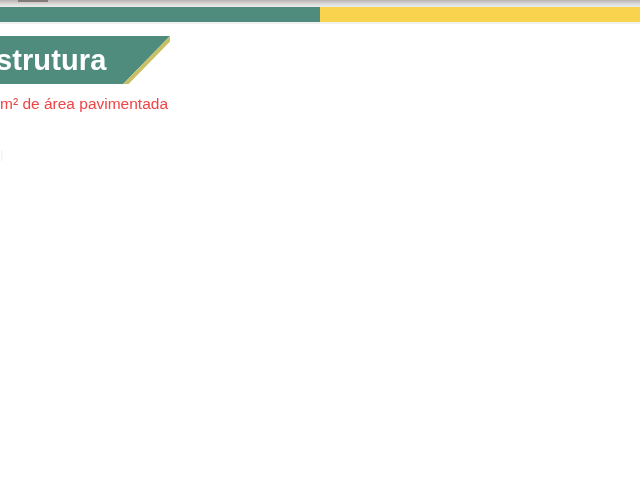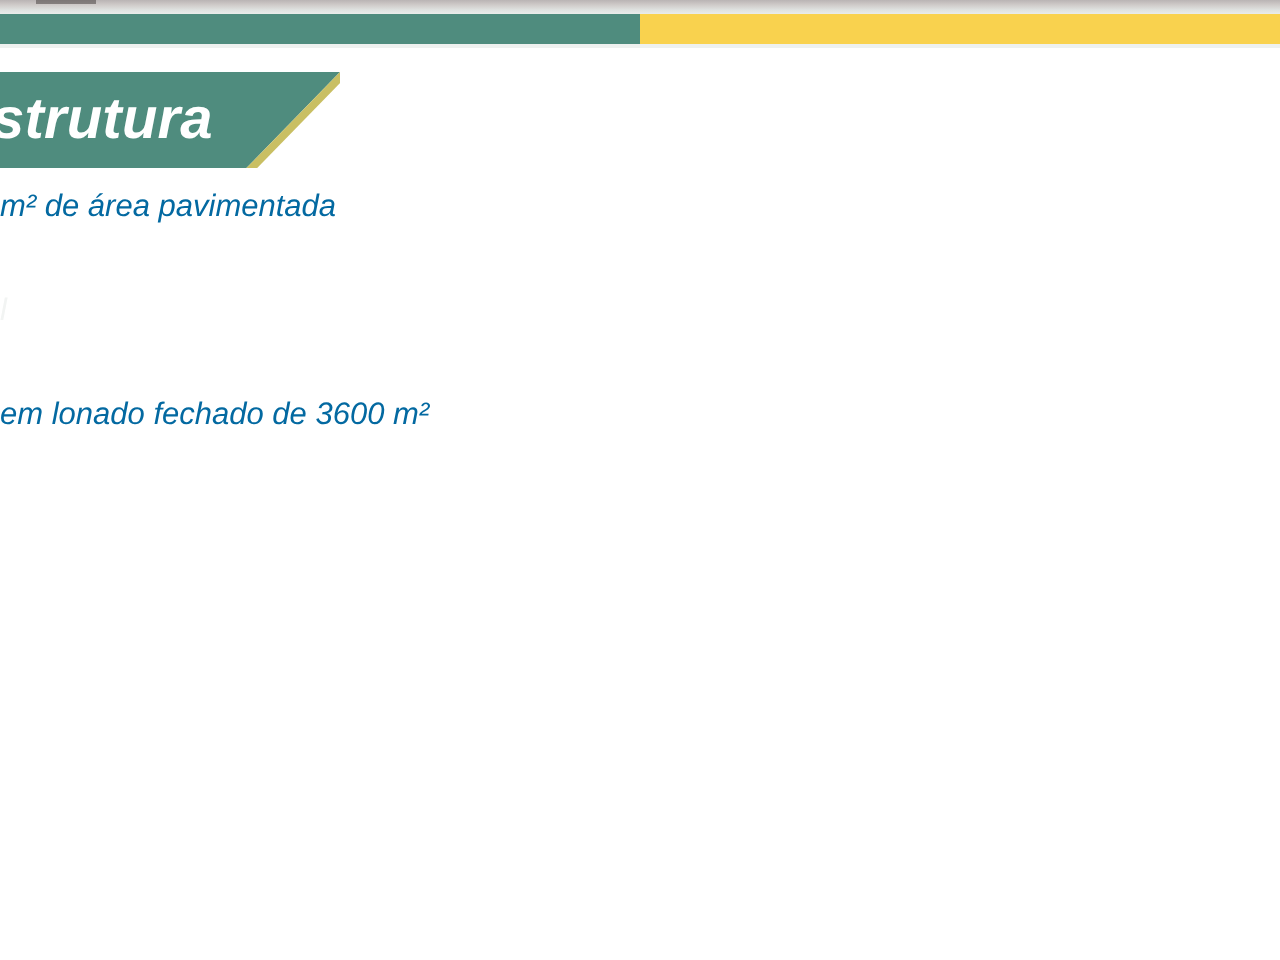--- a/index.html
+++ b/index.html
@@ -17,21 +17,20 @@
   }
 
   #slide-root {
     position: absolute;
     left: 0;
     top: 0;
     width: 640px;
     height: 339px;
     background: #ffffff;
     overflow: hidden;
-    font-style: italic;
   }
 
   
   .viewer-chrome {
     position: absolute;
     left: 0;
     top: 0;
     width: 640px;
     height: 7px;
     background: linear-gradient(to bottom,
@@ -121,21 +120,21 @@
     position: absolute;
     left: 0;
     top: 92px;
     width: 640px;
   }
   .body-line {
     height: 52px;
     line-height: 24px;
     padding-left: 0px;
     font-size: 15.5px;
-    color: #0369a1;
+    color: #ef4444;
     white-space: nowrap;
     display: flex;
     align-items: flex-start;
   }
   .body-line.faint {
     color: #f2f4f3;
   }
   .body-line-text {
     display: inline-block;
   }
@@ -164,23 +163,20 @@
 
     <div class="body-line">
       <span class="body-line-text">m² de área pavimentada</span>
     </div>
 
     <div class="body-line faint">
       <span class="body-line-text">l</span>
     </div>
 
 
-    <div class="body-line">
-      <span class="body-line-text">em lonado fechado de 3600 m²</span>
-    </div>
 
 
 
   </div>
 
   <div class="band band-bottom">
     <div class="band-seg-teal"></div>
     <div class="band-seg-yellow"></div>
   </div>
 

